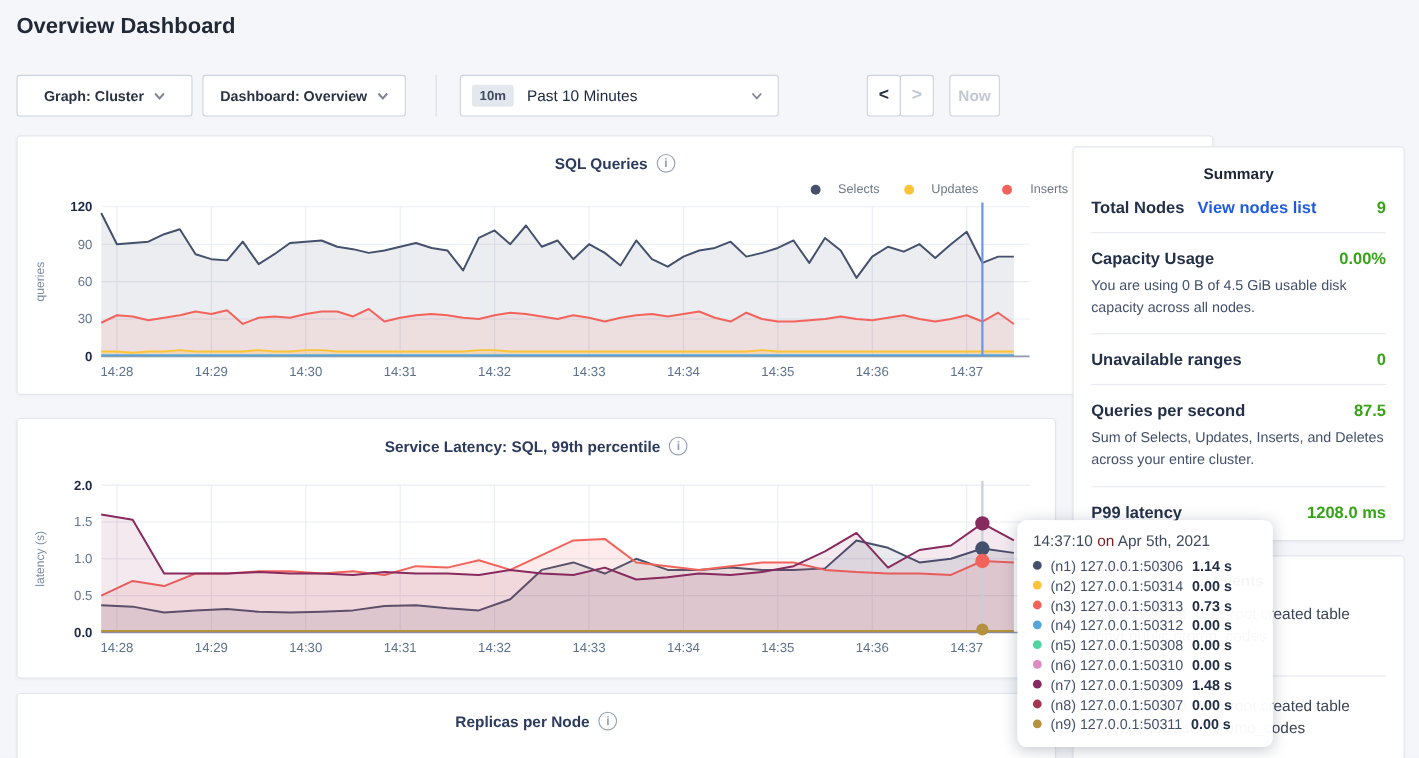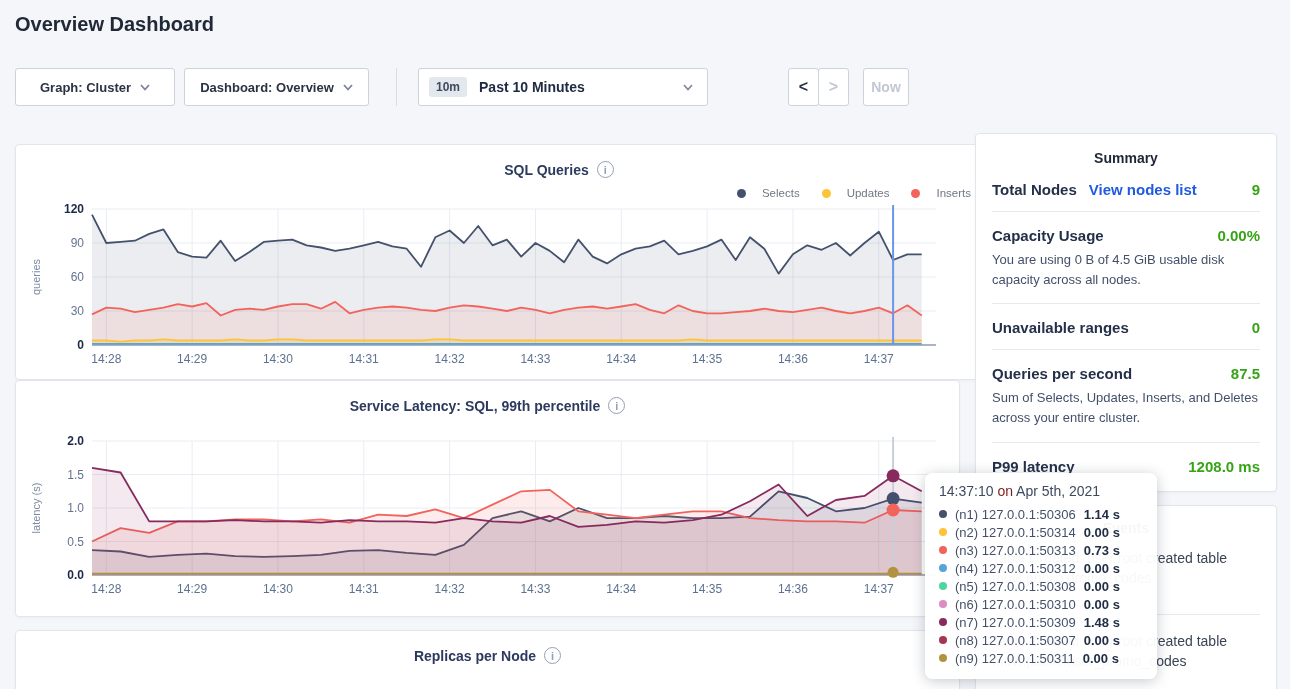--- a/index.html
+++ b/index.html
@@ -10,28 +10,28 @@
   .page-title { position:absolute; left:15px; top:13px; font-size:20px; font-weight:bold; color:#212936; }
 
   .btn { position:absolute; top:68px; height:38px; background:#fff; border:1px solid #cdd3dc; border-radius:3px;
          display:flex; align-items:center; justify-content:center; gap:9px; font-size:13px; font-weight:bold; color:#2a3342; cursor:pointer; }
   .chev { width:10px; height:7px; }
   .vdiv { position:absolute; left:396px; top:68px; width:1px; height:38px; background:#d9dee6; }
 
   .time-select { position:absolute; left:418px; top:68px; width:290px; height:38px; background:#fff; border:1px solid #cdd3dc;
                  border-radius:3px; display:flex; align-items:center; cursor:pointer; }
   .time-badge { background:#e3e7ee; color:#3f4a5f; font-size:12px; font-weight:bold; border-radius:3px; padding:3px 7px; margin:0 12px 0 10px; }
-  .time-label { font-size:14px; font-weight:bold; color:#202b41; }
+  .time-label { font-size:14px; font-weight:normal; color:#202b41; }
   .time-chev { margin-left:auto; margin-right:14px; }
 
   .arrow-btn { width:31px; font-size:16px; }
   .disabled { color:#c2c8d3 !important; cursor:default; }
 
   .card { position:absolute; background:#fff; border:1px solid #e2e6ec; border-radius:4px; box-shadow:0 1px 3px rgba(40,50,70,0.04); }
-  #card-sql      { left:15px; top:144px; width:1088px; height:236px; }
+  #card-sql      { left:15px; top:123px; width:1088px; height:236px; }
   #card-latency  { left:15px; top:380px; width:945px; height:237px; }
   #card-replicas { left:15px; top:630px; width:945px; height:120px; }
   #card-summary  { left:975px; top:133px; width:302px; height:359px; }
   #card-events   { left:975px; top:505px; width:302px; height:200px; }
 
   .chart-title { display:flex; align-items:center; justify-content:center; gap:8px; padding-top:16px;
                  font-size:14px; font-weight:bold; color:#2c3a5e; }
   .info-icon { width:17px; height:17px; border:1px solid #95a0b4; border-radius:50%; color:#95a0b4;
                font-size:11px; display:inline-flex; align-items:center; justify-content:center; cursor:pointer; }
   .legend { position:absolute; top:42px; right:45px; display:flex; gap:22px; }

